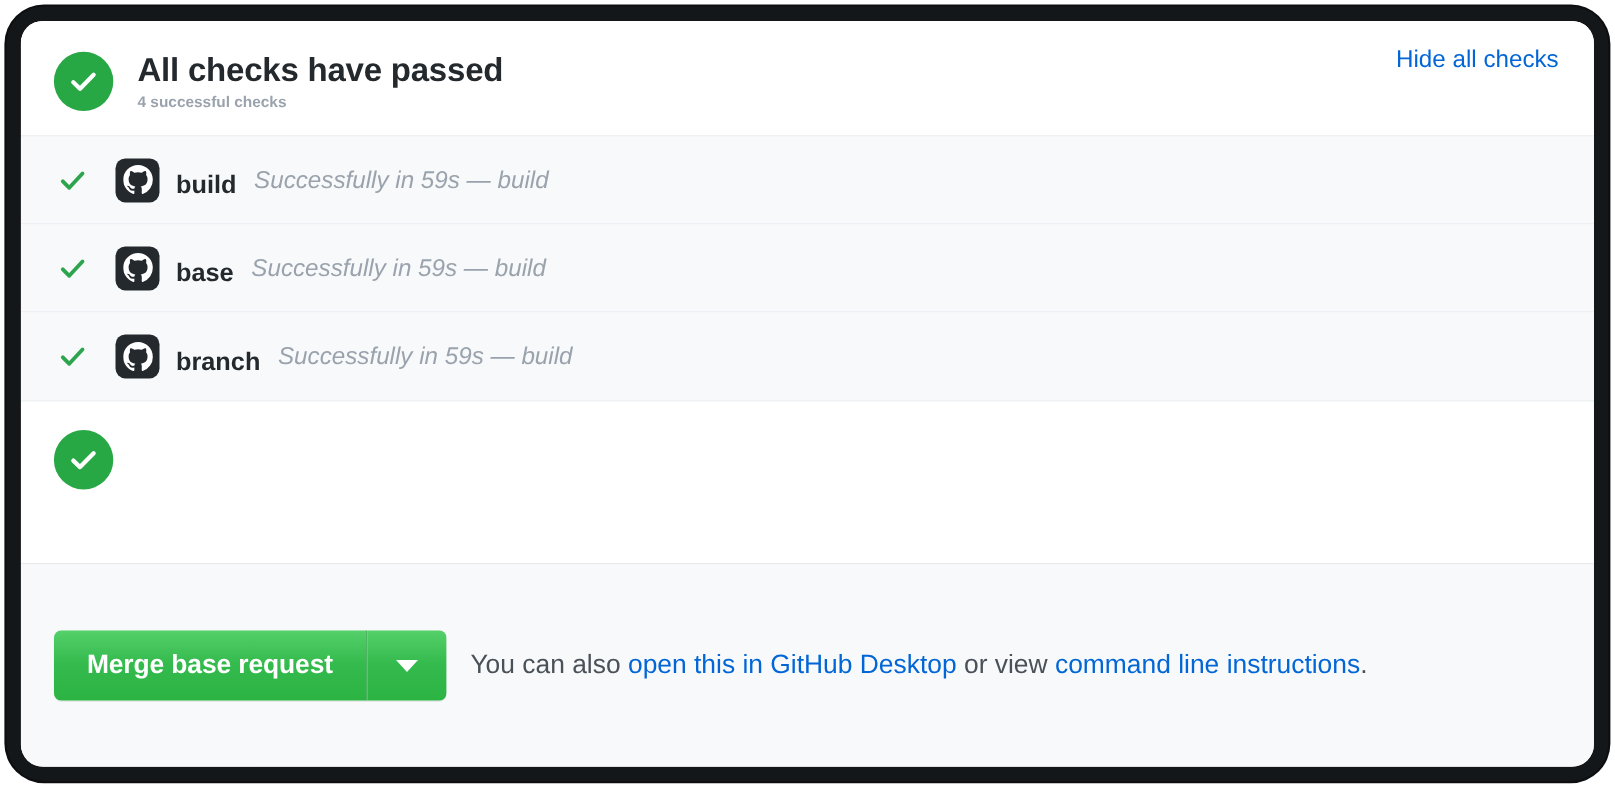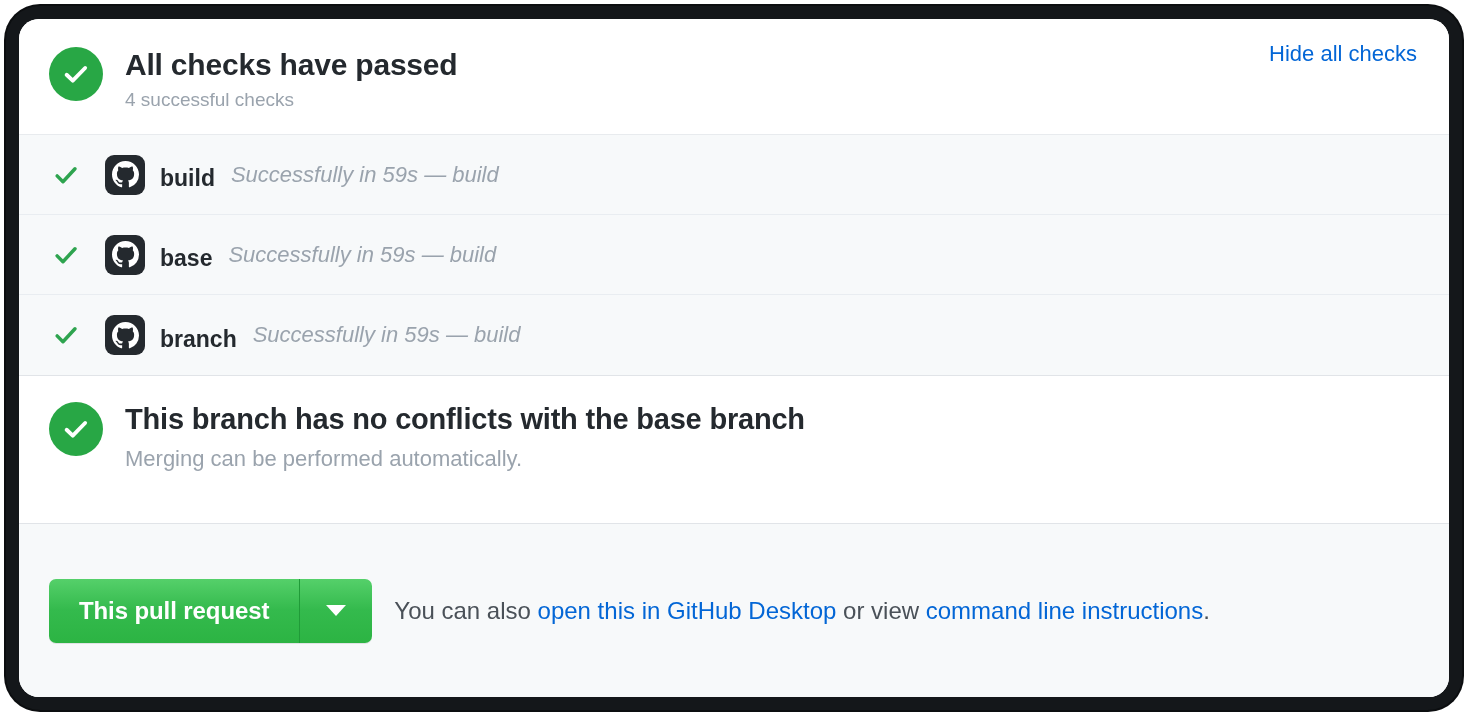--- a/index.html
+++ b/index.html
@@ -70,24 +70,25 @@
 
   .header-text { display: flex; flex-direction: column; padding-top: 2px; }
   .header-title {
     font-size: 30px;
     font-weight: 700;
     color: #24292e;
     line-height: 1.18;
     letter-spacing: -0.2px;
   }
   .header-sub {
-    font-size: 19px;
+    font-size: 14px;
     color: #9aa3ad;
-    margin-top: 7px;
+    margin-top: 2px;
     line-height: 1.2;
+    font-weight: bold;
   }
   .hide-all-checks {
     position: absolute;
     right: 32px;
     top: 22px;
     font-size: 22px;
     color: #0366d6;
     text-decoration: none;
     cursor: pointer;
     white-space: nowrap;
@@ -312,29 +313,25 @@
       </div>
 
     </div>
 
     <div class="conflicts">
       <div class="status-circle">
         <svg width="30" height="30" viewBox="0 0 24 24" aria-hidden="true">
           <path d="M4.5 12.6 L9.4 17.3 L19.3 7.2" fill="none" stroke="#ffffff" stroke-width="3.1" stroke-linecap="round" stroke-linejoin="round"></path>
         </svg>
       </div>
-      <div>
-        <div class="conflicts-title">This branch has no conflicts with the base branch</div>
-        <div class="conflicts-sub">Merging can be performed automatically.</div>
-      </div>
     </div>
 
     <div class="merge-bar">
       <div class="merge-btn-group">
-        <button class="merge-btn">This pull request</button>
+        <button class="merge-btn">Merge base request</button>
         <button class="merge-caret">
           <span class="caret-glyph"></span>
         </button>
       </div>
       <div class="merge-note">
         <span>You can also </span><a>open this in GitHub Desktop</a><span> or view </span><a>command line instructions</a><span>.</span>
       </div>
     </div>
 
   </div>

